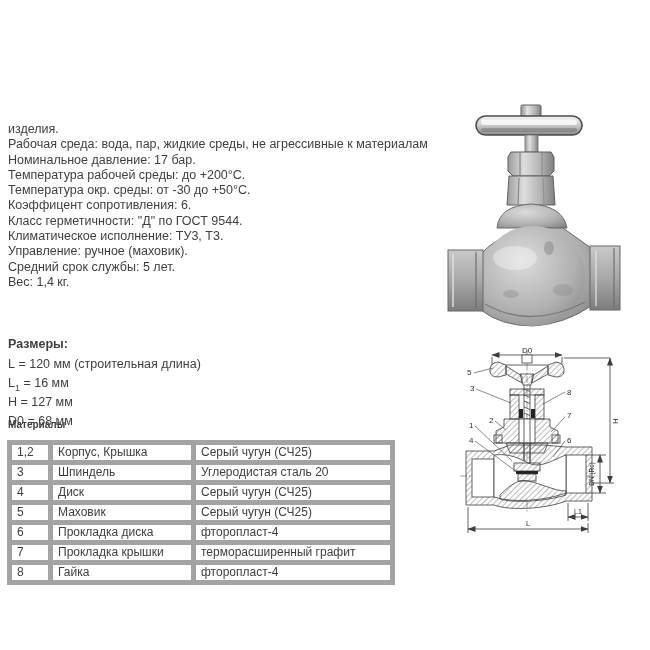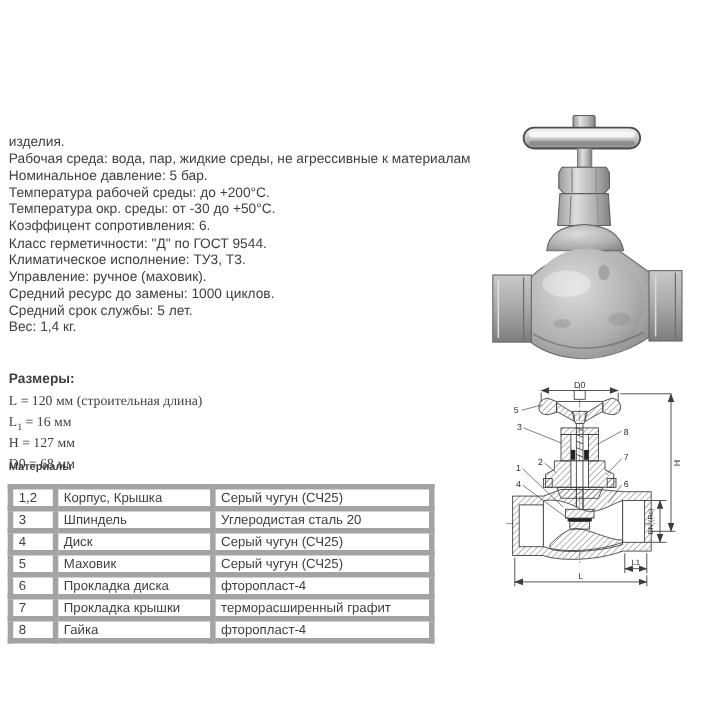--- a/index.html
+++ b/index.html
@@ -5,21 +5,21 @@
   html,body{margin:0;padding:0;}
   body{
     width:650px;height:650px;position:relative;overflow:hidden;
     background:#ffffff;color:#3f3f3f;
     font-family:"Liberation Sans",sans-serif;
   }
   .specs{position:absolute;left:8px;top:122px;font-size:12.5px;line-height:15.3px;}
   .spec-line{white-space:nowrap;}
   .dims-heading{position:absolute;left:8px;top:337px;font-size:12.5px;font-weight:bold;}
   .dims{position:absolute;left:8px;top:357px;font-size:12.5px;line-height:14.5px;}
-  .dim-line{white-space:nowrap;font-family:Liberation Serif, serif;}
+  .dim-line{white-space:nowrap;}
   .dim-line sub{font-size:9px;}
   .mats-heading{position:absolute;left:8px;top:419px;font-size:10px;font-weight:bold;}
   table.materials{
     position:absolute;left:7px;top:440px;border-collapse:collapse;
     font-size:12px;color:#3f3f3f;
   }
   table.materials td{
     border:5px solid #a3a3a3;padding:0 5px;height:15px;line-height:15px;white-space:nowrap;
   }
   td.c-num{width:26px;}
@@ -28,28 +28,27 @@
   svg{font-family:"Liberation Sans",sans-serif;}
   .photo{position:absolute;left:445px;top:98px;}
   .tech{position:absolute;left:448px;top:345px;}
 </style>
 </head>
 <body>
 
 <div class="specs">
   <div class="spec-line">изделия.</div>
   <div class="spec-line">Рабочая среда: вода, пар, жидкие среды, не агрессивные к материалам</div>
-  <div class="spec-line">Номинальное давление: 5 бар.</div>
+  <div class="spec-line">Номинальное давление: 17 бар.</div>
   <div class="spec-line">Температура рабочей среды: до +200°С.</div>
   <div class="spec-line">Температура окр. среды: от -30 до +50°С.</div>
   <div class="spec-line">Коэффицент сопротивления: 6.</div>
   <div class="spec-line">Класс герметичности: "Д" по ГОСТ 9544.</div>
   <div class="spec-line">Климатическое исполнение: ТУ3, Т3.</div>
   <div class="spec-line">Управление: ручное (маховик).</div>
-  <div class="spec-line">Средний ресурс до замены: 1000 циклов.</div>
   <div class="spec-line">Средний срок службы: 5 лет.</div>
   <div class="spec-line">Вес: 1,4 кг.</div>
 </div>
 
 <div class="dims-heading">Размеры:</div>
 <div class="dims">
   <div class="dim-line"><span>L</span><sub></sub><span> = 120 мм (строительная длина)</span></div>
   <div class="dim-line"><span>L</span><sub>1</sub><span> = 16 мм</span></div>
   <div class="dim-line"><span>H</span><sub></sub><span> = 127 мм</span></div>
   <div class="dim-line"><span>D0</span><sub></sub><span> = 68 мм</span></div>

